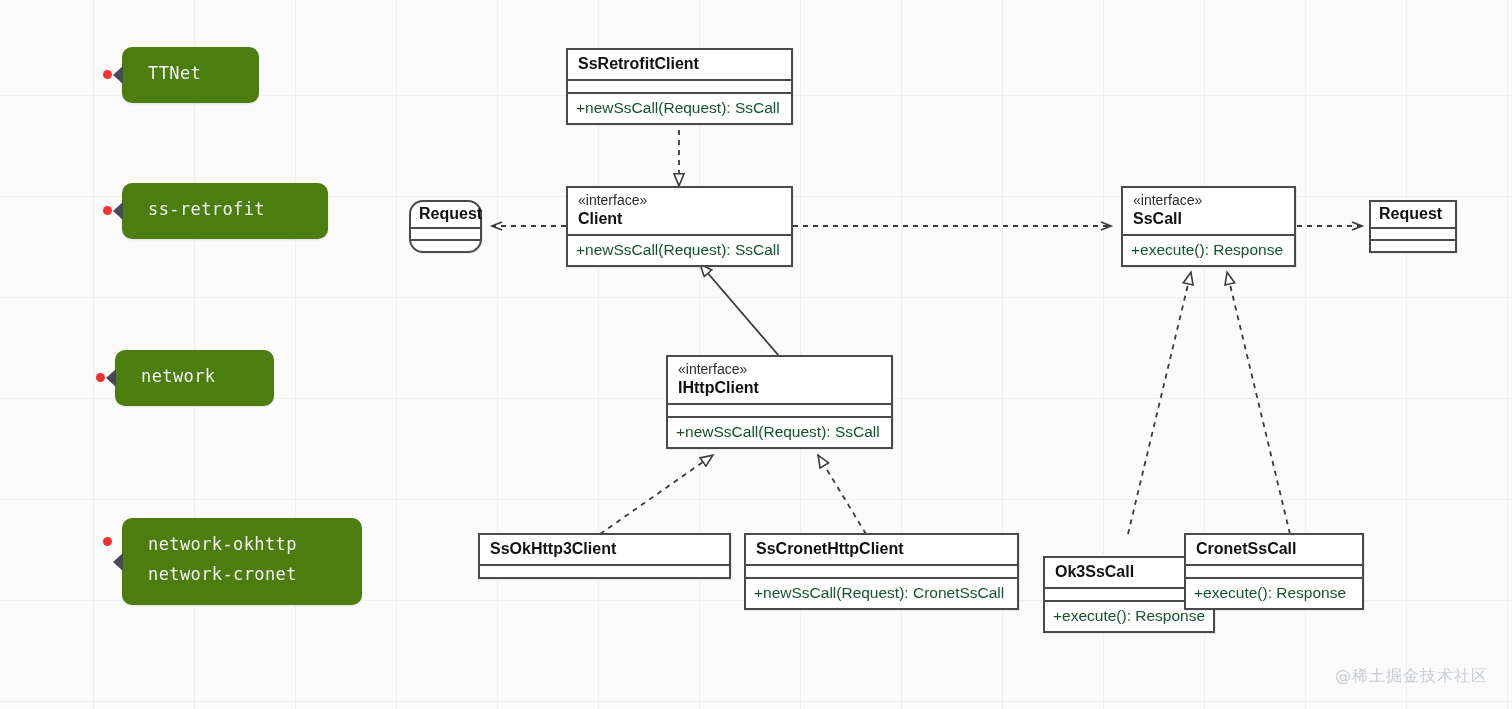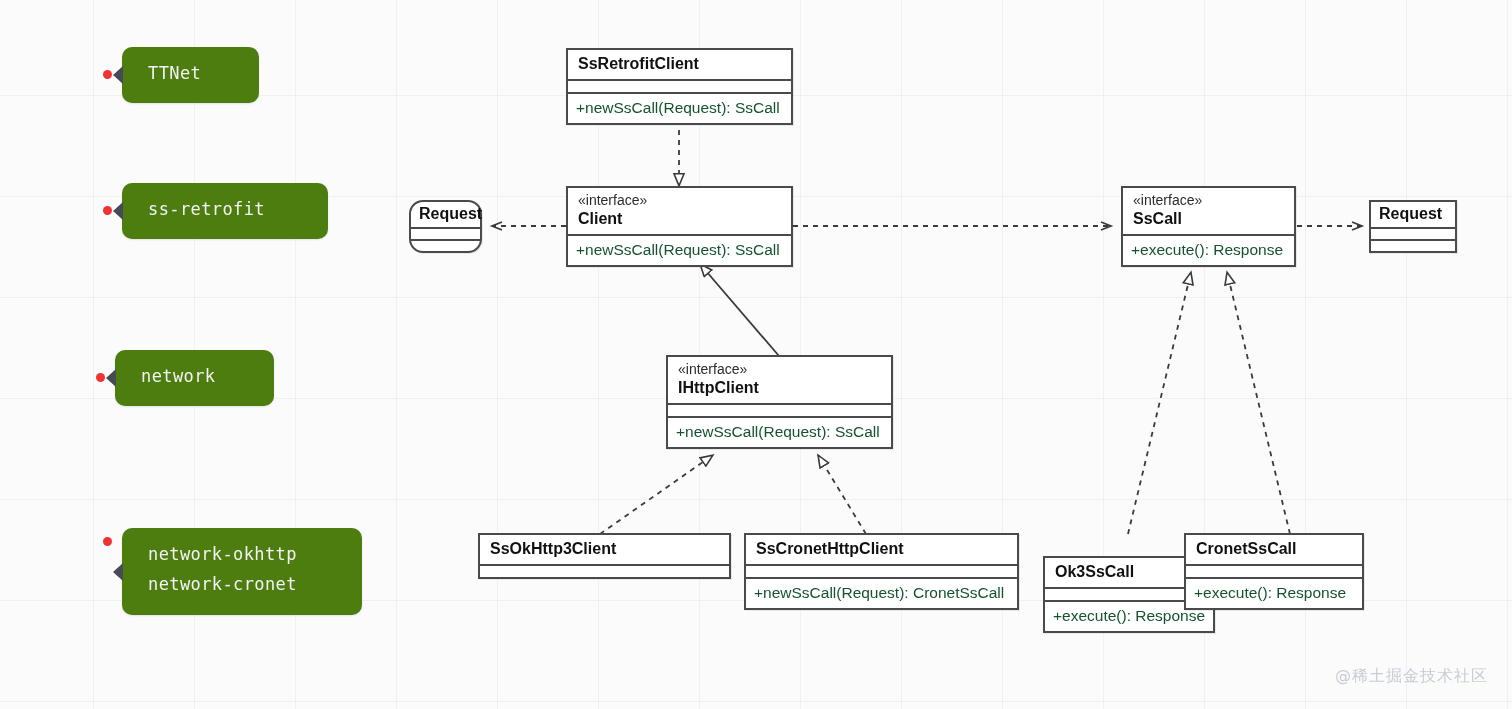--- a/index.html
+++ b/index.html
@@ -187,21 +187,21 @@
   <div class="callout-dot" style="left:103px; top:70px;"></div>
   <div class="callout" style="left:122px; top:47px; width:137px; height:56px;">TTNet</div>
 
   <div class="callout-dot" style="left:103px; top:206px;"></div>
   <div class="callout" style="left:122px; top:183px; width:206px; height:56px;">ss-retrofit</div>
 
   <div class="callout-dot" style="left:96px; top:373px;"></div>
   <div class="callout" style="left:115px; top:350px; width:159px; height:56px;">network</div>
 
   <div class="callout-dot" style="left:103px; top:537px;"></div>
-  <div class="callout" style="left:122px; top:518px; width:240px; height:87px;margin-top:10px;">network-okhttp
+  <div class="callout" style="left:122px; top:518px; width:240px; height:87px;">network-okhttp
 network-cronet</div>
 
   <div class="uml" style="left:566px; top:48px; width:227px;">
     <div class="compartment head">
       <span class="cname">SsRetrofitClient</span>
     </div>
     <div class="compartment sep empty-row"></div>
     <div class="compartment sep member">+newSsCall(Request): SsCall</div>
   </div>
 

